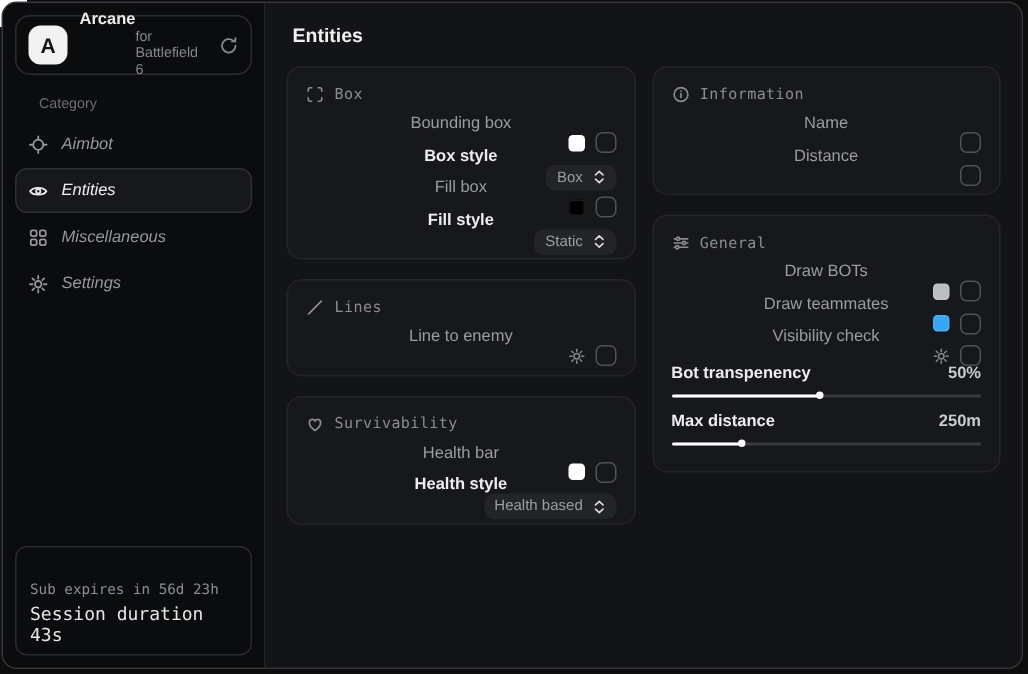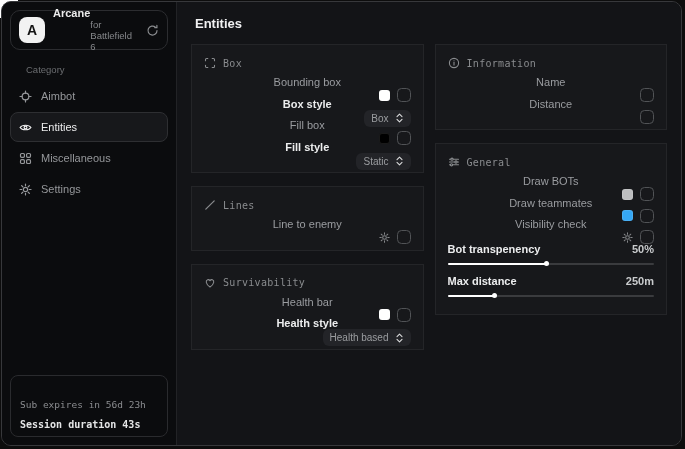--- a/index.html
+++ b/index.html
@@ -15,35 +15,35 @@
     padding:6px 8px;height:40px;box-sizing:border-box;}
   .avatar{width:26px;height:26px;border-radius:8px;background:#f2f2f2;color:#141414;font-weight:700;
     font-size:14px;display:flex;align-items:center;justify-content:center;flex:none;}
   .profile-text{display:flex;flex-direction:row;line-height:1.15;}
   .profile-name{font-size:11px;font-weight:700;color:#ececec;}
   .profile-sub{font-size:9.5px;color:#86888b;margin-top:13px;}
   .profile-action{margin-left:auto;color:#8a8c8f;display:flex;cursor:pointer;}
   .category{font-size:9.5px;color:#6b6d70;margin:14px 0 6px 16px;}
   .nav{display:flex;flex-direction:column;gap:1px;}
   .nav-item{display:flex;align-items:center;gap:9px;height:28px;padding:0 8px;border-radius:8px;
-    color:#95979a;font-size:11px;border:1px solid transparent;cursor:pointer;}
+    color:#95979a;font-size:11px;border:1px solid transparent;cursor:pointer;font-style:italic;}
   .nav-item.active{background:#17181b;border-color:#2e2f32;color:#ededee;}
   .nav-item .ic{display:flex;flex:none;}
   .spacer{flex:1;}
   .session{border:1px solid #2a2b2e;border-radius:8px;padding:7px 9px 6px;
     font-family:"DejaVu Sans Mono",monospace;}
   .session-line1{font-size:9.5px;color:#8b8d90;white-space:nowrap;margin-top:16px;}
-  .session-line2{font-size:10px;color:#e4e5e6;font-weight:700;margin-top:9px;}
+  .session-line2{font-size:12px;color:#e4e5e6;font-weight:400;margin-top:3px;}
 
   
   .main{flex:1;background:#131417;padding:13px 14px;box-sizing:border-box;display:flex;flex-direction:column;}
   .page-title{font-size:13px;font-weight:700;color:#f1f1f2;margin:1px 0 13px 4px;}
   .columns{display:flex;gap:11px;align-items:flex-start;}
   .col{flex:1;display:flex;flex-direction:column;gap:13px;min-width:0;}
-  .card{background:#17181b;border:1px solid #242528;border-radius:0;padding:9px 12px 10px;}
+  .card{background:#17181b;border:1px solid #242528;border-radius:10px;padding:9px 12px 10px;}
   .card-header{display:flex;align-items:center;gap:7px;color:#8a8c8f;
     font-family:"DejaVu Sans Mono",monospace;font-size:10px;letter-spacing:.3px;margin:3px 0 7px;}
   .card-header .ic{display:flex;flex:none;}
   .row{display:flex;align-items:center;height:21.5px;flex-direction:column;}
   .row-label{font-size:11px;color:#9a9ca0;white-space:nowrap;}
   .row-label.strong{color:#ecedee;font-weight:600;}
   .controls{margin-left:auto;display:flex;align-items:center;gap:7px;}
   .swatch{width:11px;height:11px;border-radius:3px;box-shadow:inset 0 0 0 1px rgba(255,255,255,.10);cursor:pointer;}
   .checkbox{width:14px;height:14px;border:1.5px solid #515356;border-radius:4.5px;box-sizing:border-box;
     background:transparent;cursor:pointer;}

